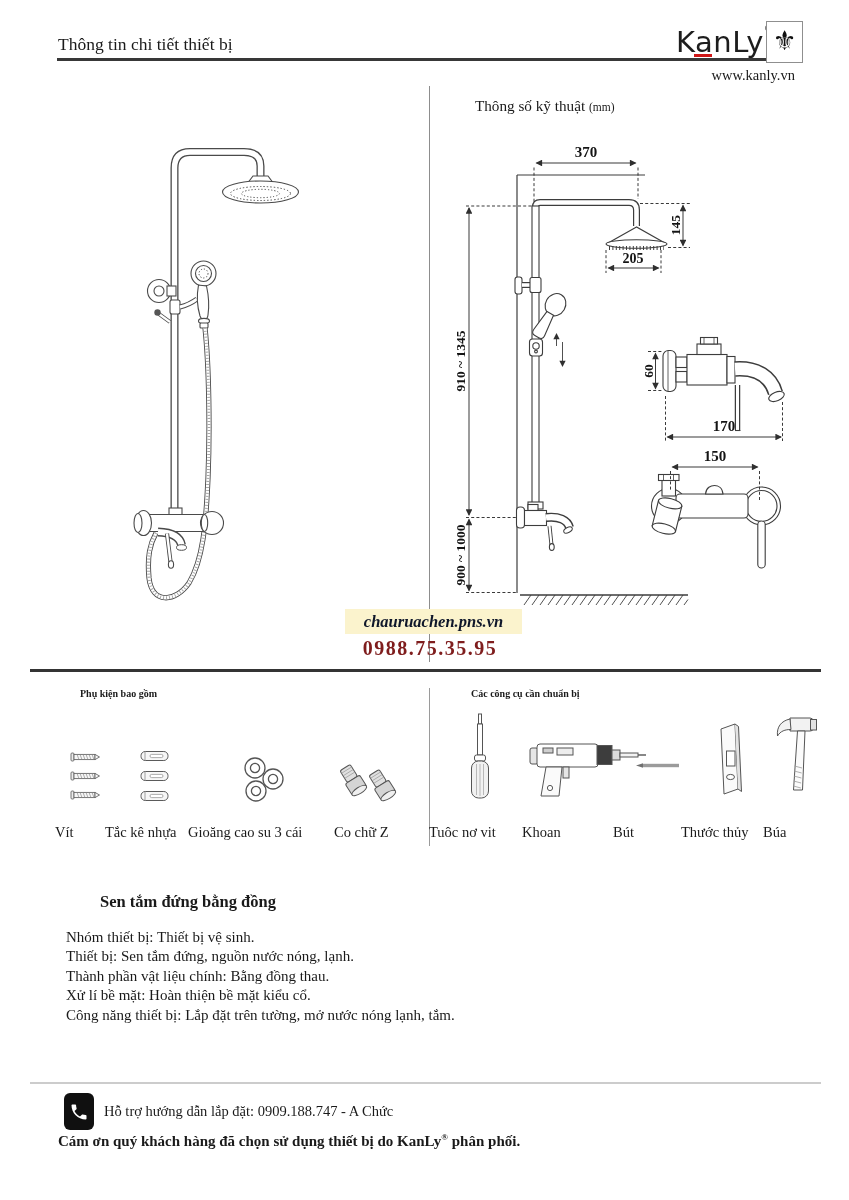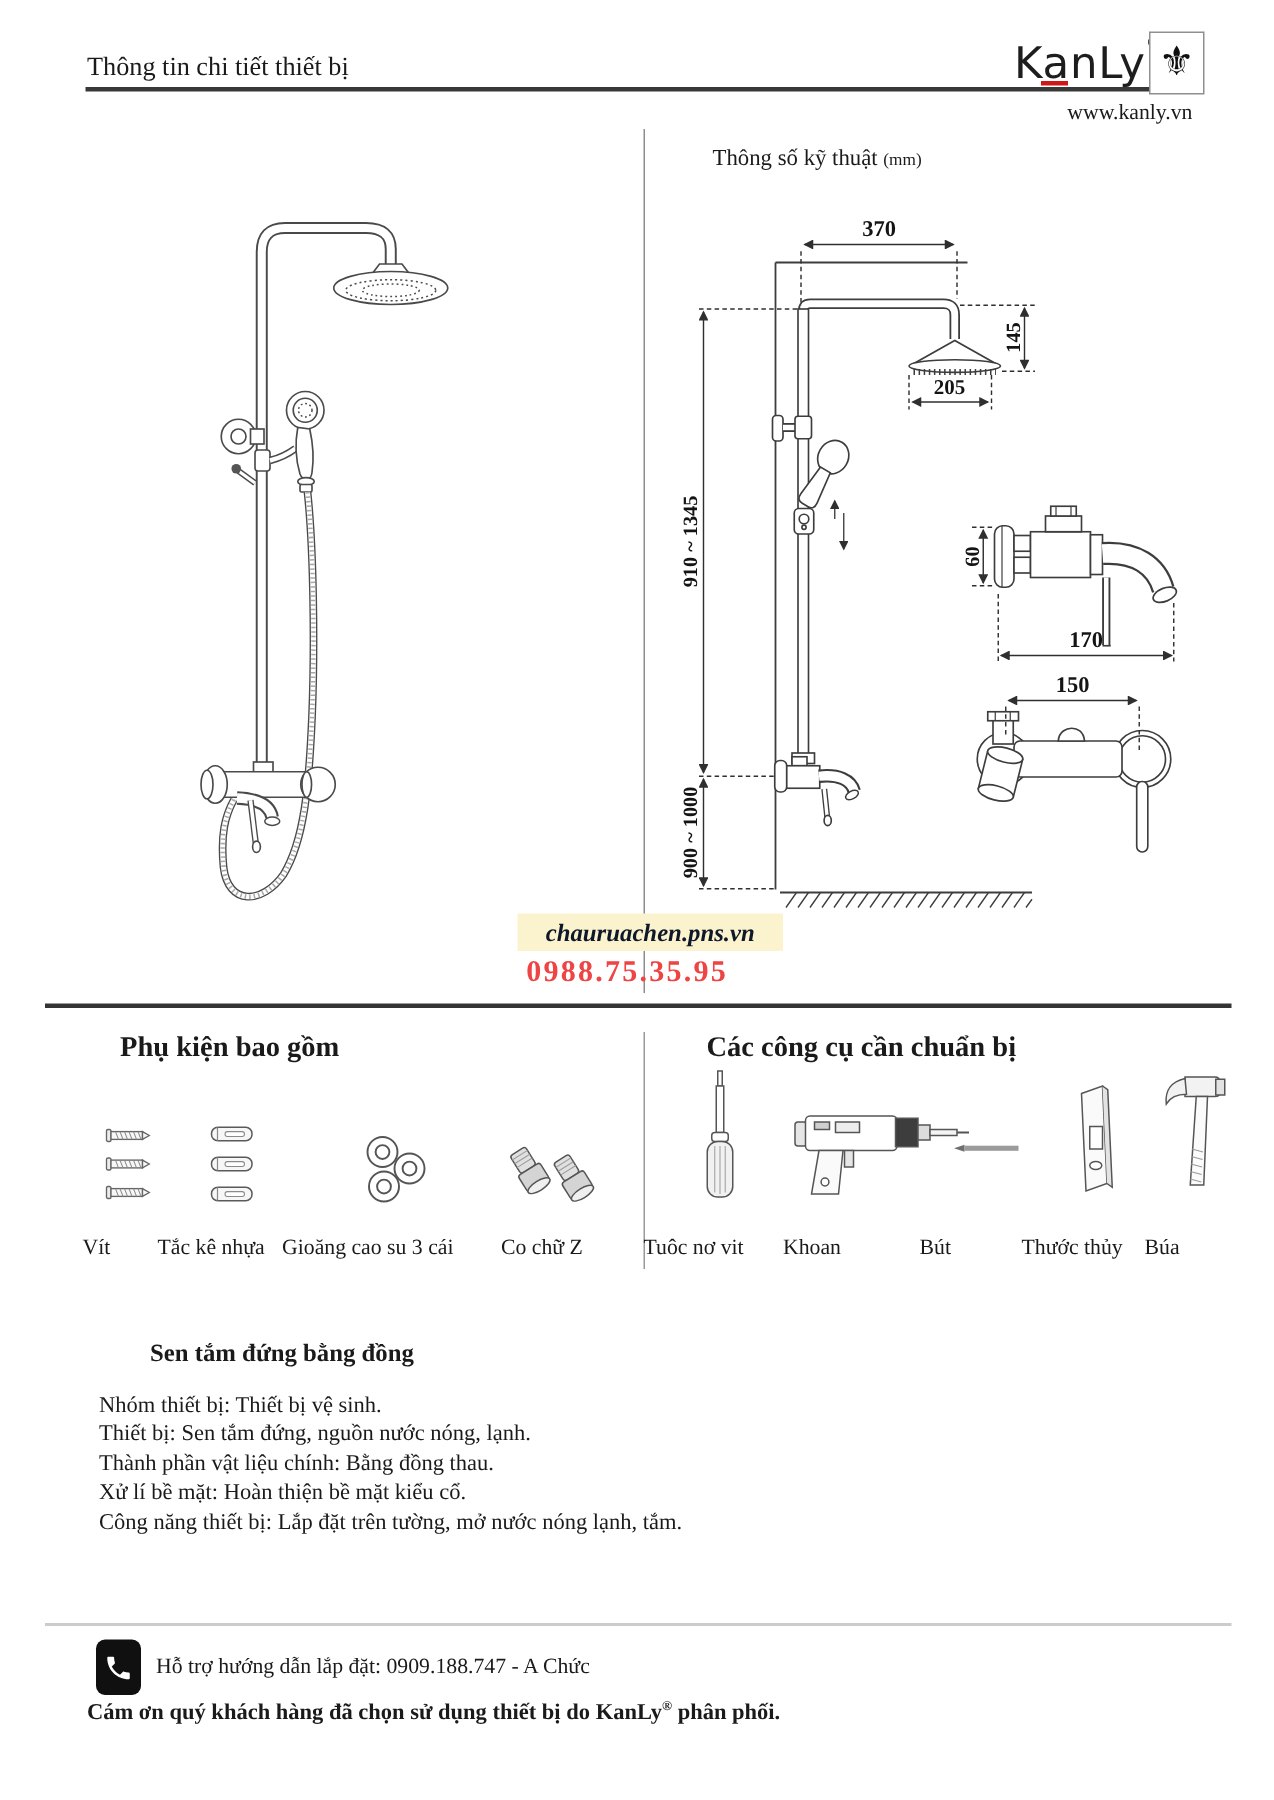--- a/index.html
+++ b/index.html
@@ -13,25 +13,25 @@
   .brand-underline{left:694px;top:54px;width:18px;height:2.5px;background:#cf1717;}
   .fleur-box{left:766px;top:21px;width:35px;height:40px;border:1.5px solid #8f8f8f;
              text-align:center;line-height:38px;font-size:27px;color:#101010;background:#fff;}
   .website{left:660px;top:67px;width:135px;text-align:right;font-size:14.5px;}
   .col-divider{left:429px;top:86px;width:1px;height:576px;background:#8d8d8d;}
   .model-block{left:80px;top:84px;font-size:15.2px;line-height:21px;}
   .spec-heading{left:475px;top:97px;font-size:15.2px;text-align:center;}
   .spec-heading .unit{font-size:11.5px;}
   .wm-site{left:345px;top:609px;width:177px;height:25px;background:#fbf3cd;text-align:center;
            line-height:25px;font-style:italic;font-weight:bold;font-size:16.5px;color:#0f172a;z-index:5;}
-  .wm-phone{left:322px;top:637px;width:192px;text-align:center;font-weight:bold;font-size:20px;
-            color:#ef4444;letter-spacing:1.5px;z-index:5;}
+  .wm-phone{left:334px;top:637px;width:192px;text-align:center;font-weight:bold;font-size:20px;
+            color:#7f1d1d;letter-spacing:1.5px;z-index:5;}
   .section-rule{left:30px;top:669px;width:791px;height:3px;background:#343434;}
   .acc-divider{left:429px;top:688px;width:1px;height:158px;background:#9a9a9a;}
-  .sec-title{font-size:19px;font-weight:bold;}
+  .sec-title{font-size:10px;font-weight:bold;}
   .acc-title{left:80px;top:688px;}
   .tool-title{left:471px;top:688px;}
   .cap{top:824px;text-align:left;font-size:14.5px;}
   .desc-title{left:64px;top:892px;font-size:16.5px;font-weight:bold;margin-left:36px;}
   .desc-lines{left:66px;top:928px;font-size:15px;line-height:19.4px;}
   .desc-lines p{margin:0;}
   .footer-rule{left:30px;top:1082px;width:791px;height:2px;background:#cccccc;}
   .phone-badge{left:64px;top:1093px;width:30px;height:37px;background:#101010;border-radius:6px;
                display:flex;align-items:center;justify-content:center;}
   .support-text{left:104px;top:1103px;font-size:14.5px;}

